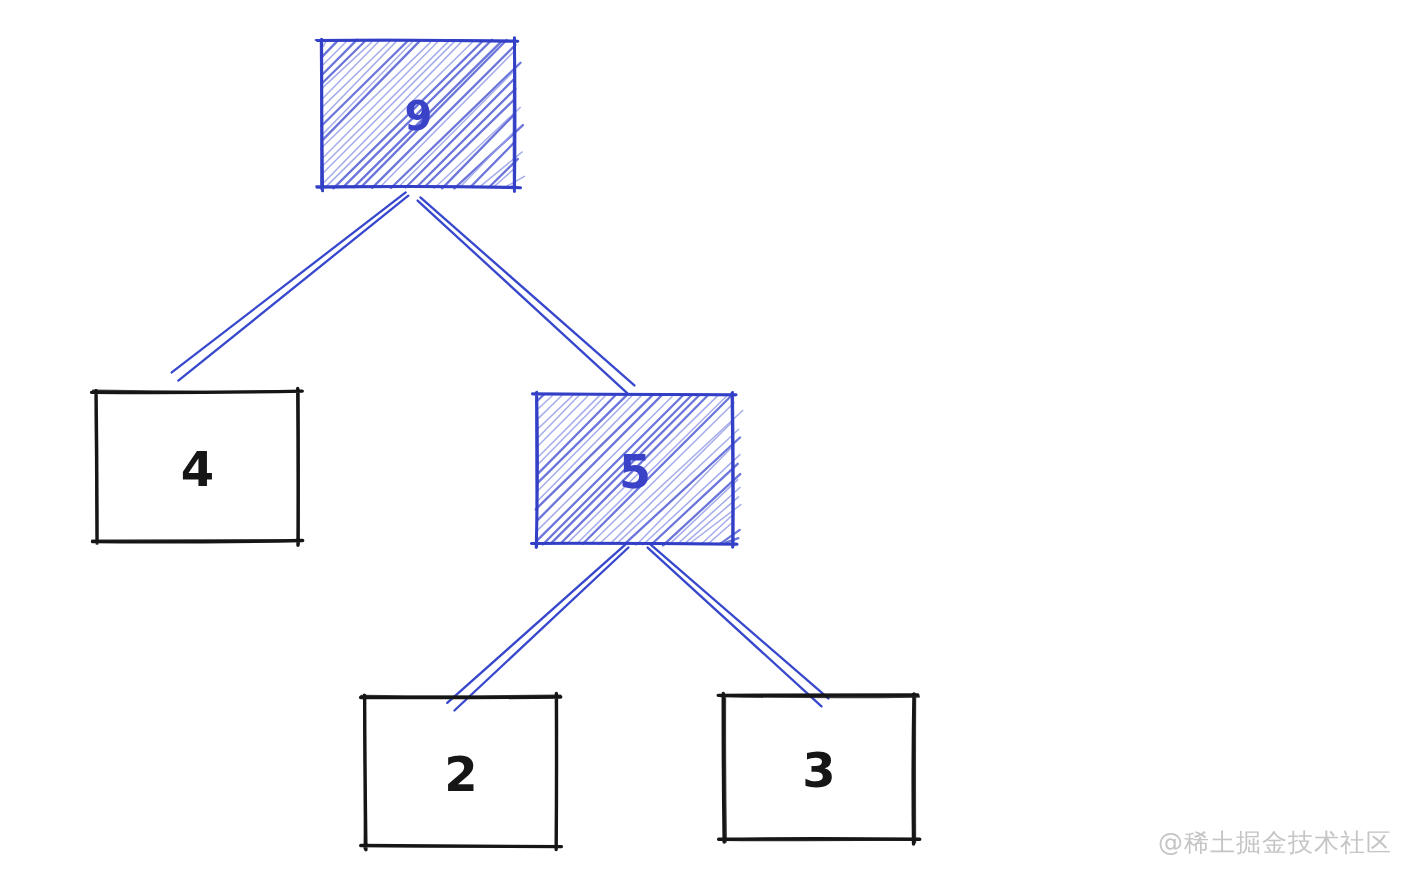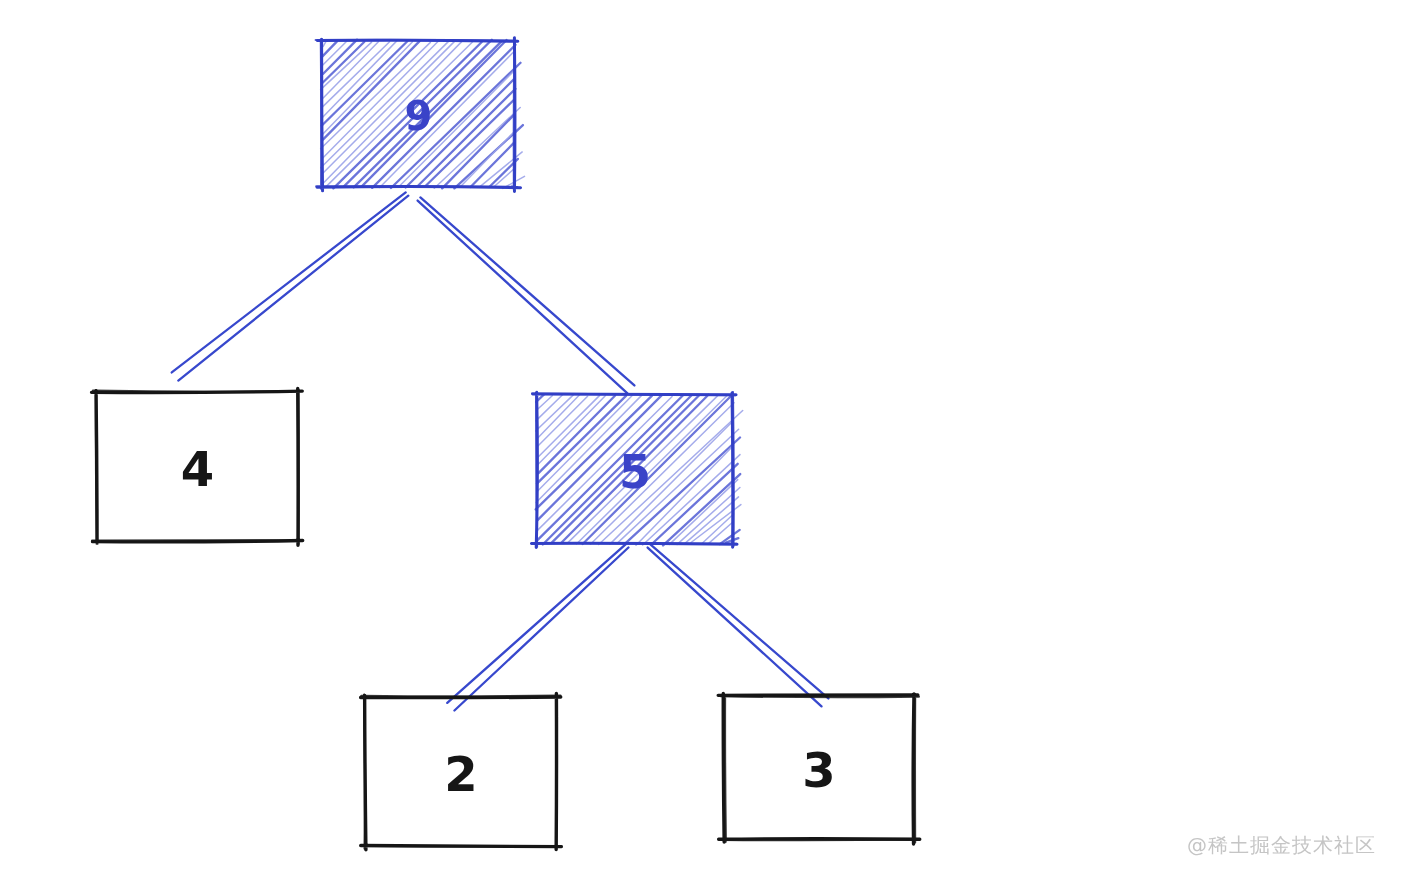--- a/index.html
+++ b/index.html
@@ -24,23 +24,23 @@
   .node-label-highlight {
     font-family: "DejaVu Sans", "Liberation Sans", sans-serif;
     font-weight: bold;
   }
   .node-label-plain {
     font-family: "DejaVu Sans", "Liberation Sans", sans-serif;
     font-weight: bold;
   }
   .watermark {
     position: absolute;
-    right: 40px;
+    right: 24px;
     bottom: 15px;
-    font-size: 20px;
+    font-size: 25px;
     letter-spacing: 1px;
     color: #c5c5c5;
     user-select: none;
     font-family: "DejaVu Sans", "Liberation Sans", sans-serif;
     margin-top: 28px;
   }
 </style>
 </head>
 <body>
 

